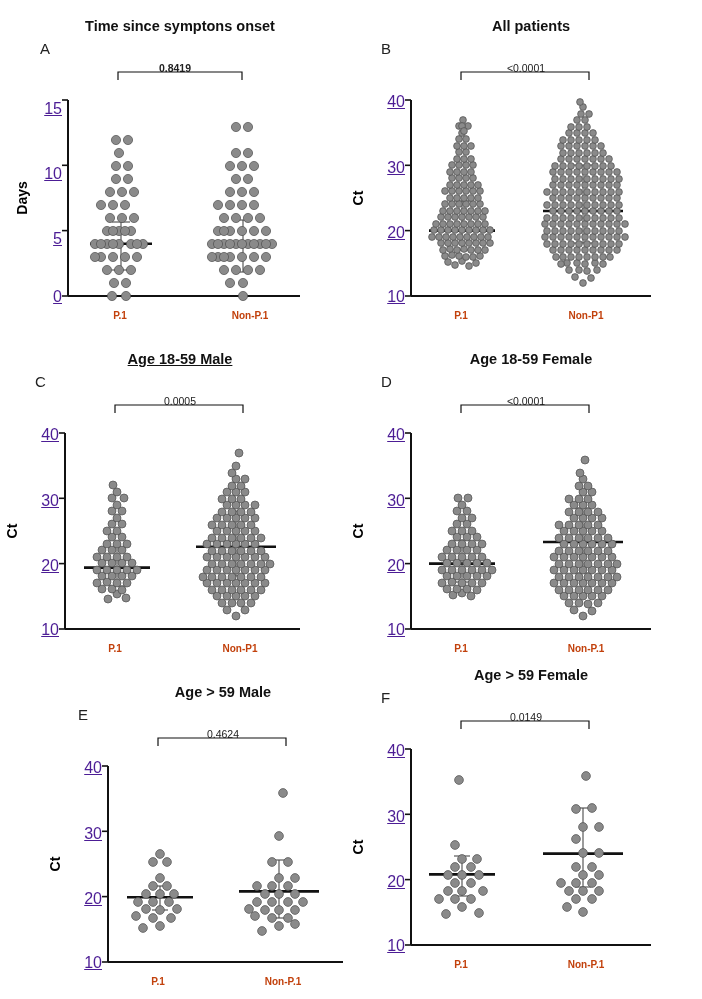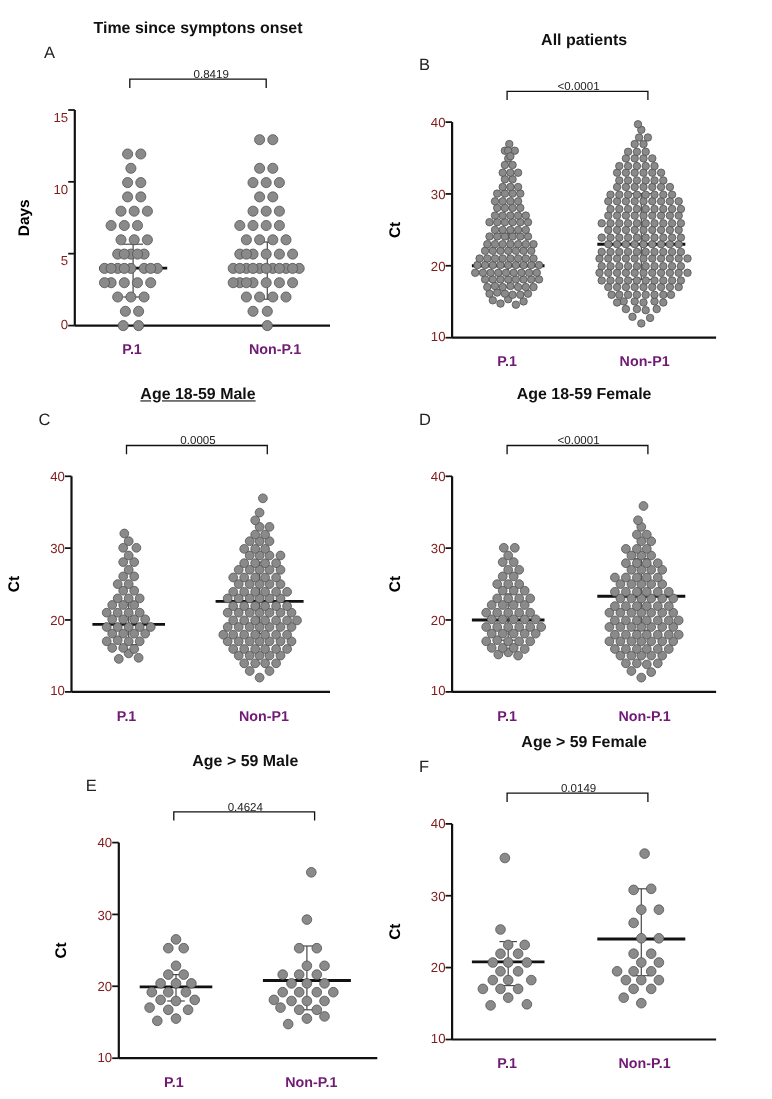--- a/index.html
+++ b/index.html
@@ -43,50 +43,51 @@
   }
   .axis-label{
     position:absolute;
     font-size:14px;
     font-weight:bold;
     transform-origin:center center;
     white-space:nowrap;
   }
   .ytick{
     position:absolute;
-    font-size:12px;
+    font-size:16px;
     text-align:right;
     white-space:nowrap;
-    color:#7f1d1d;
+    color:#4c1d95;
+    text-decoration:underline;
   }
   .xtick{
     position:absolute;
-    font-size:13px;
+    font-size:10px;
     font-weight:bold;
     text-align:center;
     white-space:nowrap;
-    color:#701a75;
+    color:#c2410c;
   }
   svg{display:block;overflow:visible;}
   .dot{fill:#8a8a8a;stroke:#4f4f4f;stroke-width:0.7;}
   .meanline{stroke:#111;stroke-width:2.6;}
   .errline{stroke:#4a4a4a;stroke-width:1.1;}
   .axisline{stroke:#111;stroke-width:2;}
   .ticks{stroke:#111;stroke-width:1.6;}
   .bracket{stroke:#111;stroke-width:1.2;fill:none;}
 </style>
 </head>
 <body>
 
 <div id="figure">
 
   <div class="panel" style="left:0px;top:0px;width:351px;height:333px;">
     <div class="panel-title" style="left:20px;top:18px;width:320px;">Time since symptons onset</div>
     <div class="panel-letter" style="left:40px;top:40px;">A</div>
-    <div class="pvalue" style="left:132px;top:62px;width:120px;">0.8419</div>
+    <div class="pvalue" style="left:115px;top:62px;width:120px;font-weight:bold;">0.8419</div>
     <div class="axis-label" style="left:5px;top:190px;transform:rotate(-90deg);">Days</div>
     <div class="ytick" style="left:38px;top:100px;width:24px;">15</div>
     <div class="ytick" style="left:38px;top:165px;width:24px;">10</div>
     <div class="ytick" style="left:38px;top:230px;width:24px;">5</div>
     <div class="ytick" style="left:38px;top:288px;width:24px;">0</div>
     <div class="xtick" style="left:90px;top:310px;width:60px;">P.1</div>
     <div class="xtick" style="left:205px;top:310px;width:90px;">Non-P.1</div>
     <svg class="plotarea" style="left:0;top:0;" width="351" height="333">
 
       <path class="bracket" d="M118,80 L118,72 L242,72 L242,80"></path>
@@ -199,21 +200,21 @@
           <circle cx="242" cy="166" r="4.6"></circle>
           <circle cx="254" cy="166" r="4.6"></circle>
         <circle cx="236" cy="153" r="4.6"></circle>
           <circle cx="248" cy="153" r="4.6"></circle>
         <circle cx="236" cy="127" r="4.6"></circle>
           <circle cx="248" cy="127" r="4.6"></circle>
       </g>
     </svg>
   </div>
 
-  <div class="panel" style="left:351px;top:0px;width:351px;height:333px;margin-top:11px;">
+  <div class="panel" style="left:351px;top:0px;width:351px;height:333px;">
     <div class="panel-title" style="left:20px;top:18px;width:320px;">All patients</div>
     <div class="panel-letter" style="left:30px;top:40px;">B</div>
     <div class="pvalue" style="left:110px;top:62px;width:130px;">&lt;0.0001</div>
     <div class="axis-label" style="left:0px;top:190px;transform:rotate(-90deg);">Ct</div>
     <div class="ytick" style="left:30px;top:93px;width:24px;">40</div>
     <div class="ytick" style="left:30px;top:159px;width:24px;">30</div>
     <div class="ytick" style="left:30px;top:224px;width:24px;">20</div>
     <div class="ytick" style="left:30px;top:288px;width:24px;">10</div>
     <div class="xtick" style="left:80px;top:310px;width:60px;">P.1</div>
     <div class="xtick" style="left:190px;top:310px;width:90px;">Non-P1</div>

